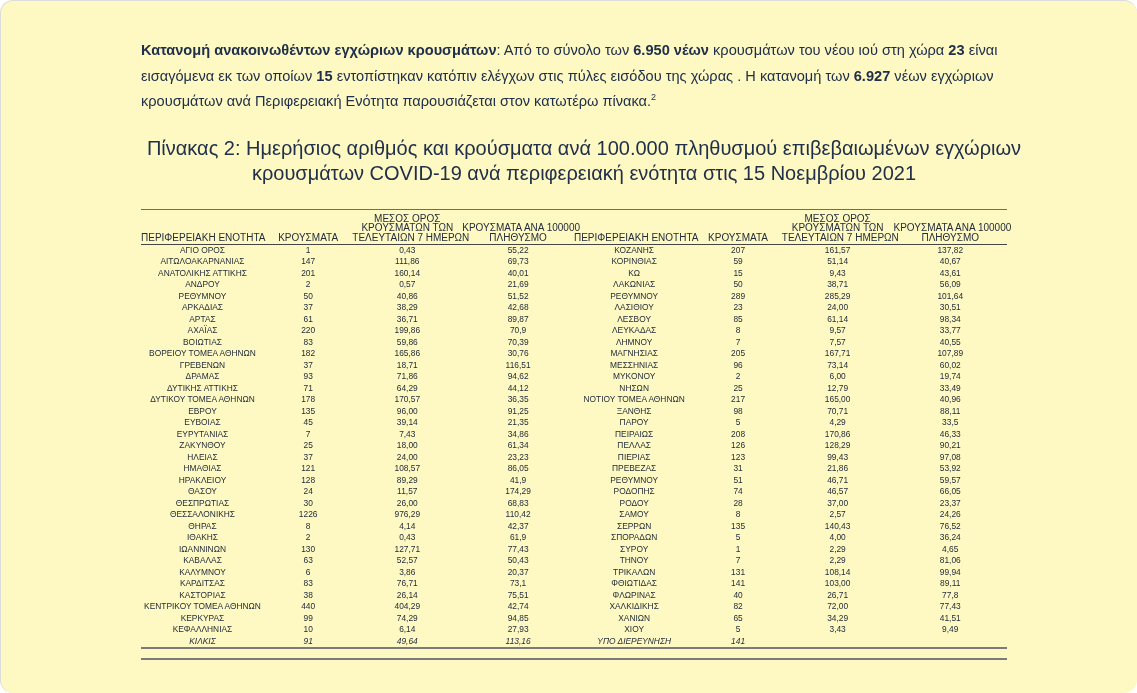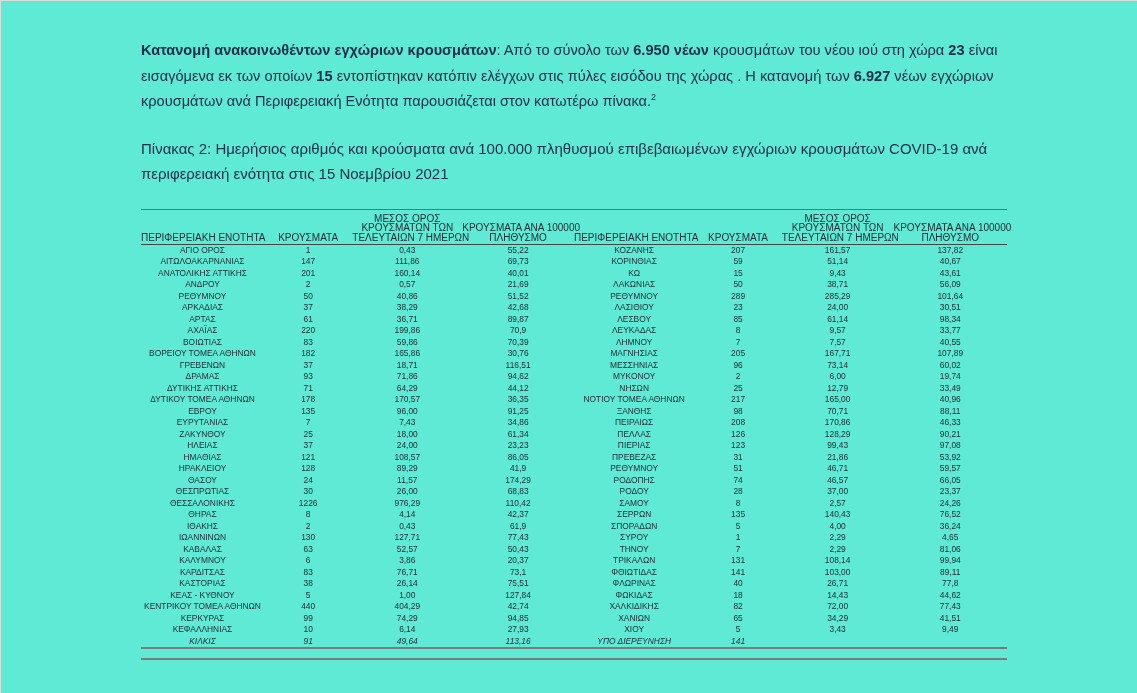--- a/index.html
+++ b/index.html
@@ -9,34 +9,36 @@
     font-family:"Liberation Sans", sans-serif;
     position:relative;
     overflow:hidden;
   }
   .page {
     position:absolute; inset:0;
     box-sizing:border-box;
     border-top:1px solid #dcdcdc;
     border-left:1px solid #dcdcdc;
     padding:37px 110px 0 140px;
-    background:#5eead4;
+    background:#fef9c3;
+    border-radius:13px;
   }
   .para {
     color:#20304a;
     font-size:14.6px;
     line-height:25.5px;
   }
   .para b { font-weight:bold; }
   .para sup { font-size:9px; line-height:0; }
   .caption {
     margin-top:21px;
     color:#20304a;
-    font-size:15px;
+    font-size:20px;
     line-height:25.5px;
+    text-align:center;
   }
   .tablewrap { margin-top:22px; width:866px; }
   table {
     width:100%;
     border-collapse:collapse;
     table-layout:fixed;
     border-top:1.6px solid #6d6d6d;
     color:#232d3a;
   }
   th {
@@ -244,20 +246,30 @@
             <td>ΕΒΡΟΥ</td>
             <td>135</td>
             <td>96,00</td>
             <td>91,25</td>
             <td>ΞΑΝΘΗΣ</td>
             <td>98</td>
             <td>70,71</td>
             <td>88,11</td>
           </tr>
           <tr>
+            <td>ΕΥΒΟΙΑΣ</td>
+            <td>45</td>
+            <td>39,14</td>
+            <td>21,35</td>
+            <td>ΠΑΡΟΥ</td>
+            <td>5</td>
+            <td>4,29</td>
+            <td>33,5</td>
+          </tr>
+          <tr>
             <td>ΕΥΡΥΤΑΝΙΑΣ</td>
             <td>7</td>
             <td>7,43</td>
             <td>34,86</td>
             <td>ΠΕΙΡΑΙΩΣ</td>
             <td>208</td>
             <td>170,86</td>
             <td>46,33</td>
           </tr>
           <tr>
@@ -394,30 +406,20 @@
             <td>ΚΑΣΤΟΡΙΑΣ</td>
             <td>38</td>
             <td>26,14</td>
             <td>75,51</td>
             <td>ΦΛΩΡΙΝΑΣ</td>
             <td>40</td>
             <td>26,71</td>
             <td>77,8</td>
           </tr>
           <tr>
-            <td>ΚΕΑΣ - ΚΥΘΝΟΥ</td>
-            <td>5</td>
-            <td>1,00</td>
-            <td>127,84</td>
-            <td>ΦΩΚΙΔΑΣ</td>
-            <td>18</td>
-            <td>14,43</td>
-            <td>44,62</td>
-          </tr>
-          <tr>
             <td>ΚΕΝΤΡΙΚΟΥ ΤΟΜΕΑ ΑΘΗΝΩΝ</td>
             <td>440</td>
             <td>404,29</td>
             <td>42,74</td>
             <td>ΧΑΛΚΙΔΙΚΗΣ</td>
             <td>82</td>
             <td>72,00</td>
             <td>77,43</td>
           </tr>
           <tr>

